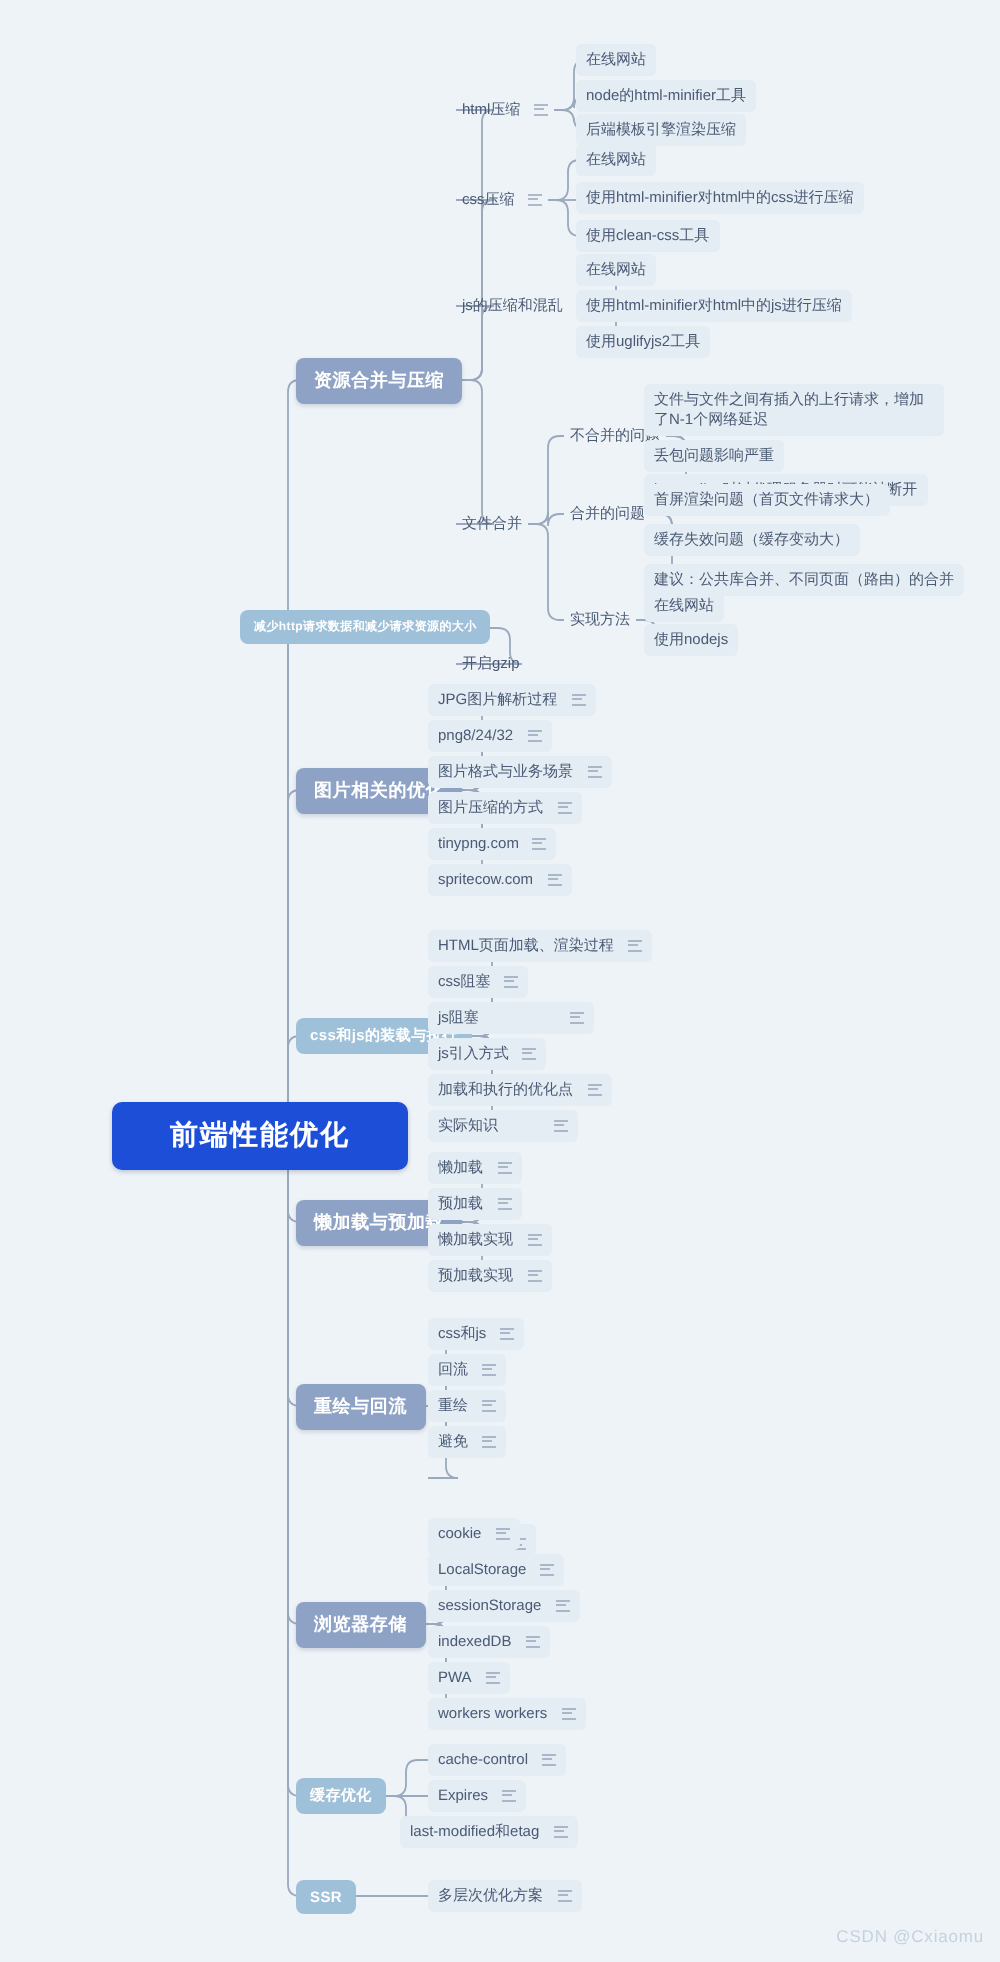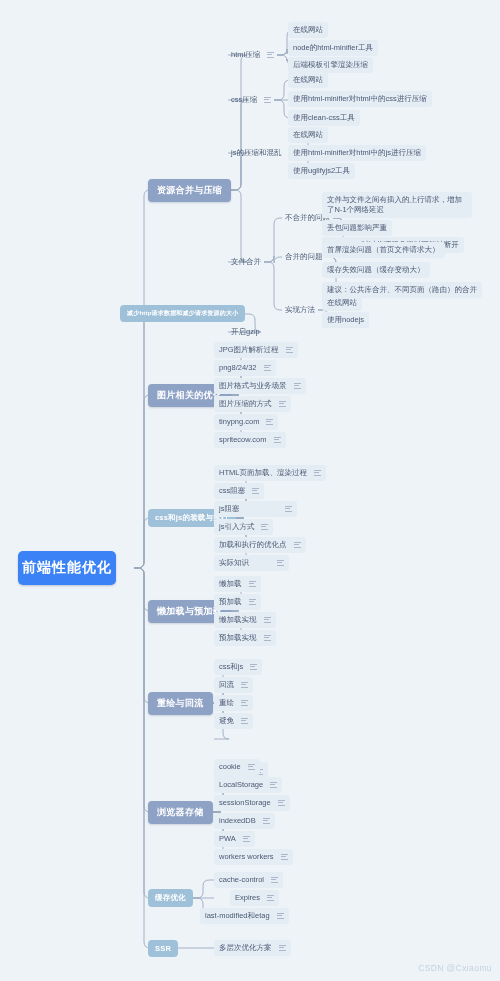--- a/index.html
+++ b/index.html
@@ -16,28 +16,29 @@
   .node{
     position:absolute;
     box-sizing:border-box;
     white-space:nowrap;
     display:flex;
     align-items:center;
     gap:4px;
   }
   
   .n-root{
-    background:#3b82f6;
+    background:#1d4ed8;
     color:#ffffff;
     font-size:14px;
     font-weight:bold;
     letter-spacing:1px;
     border-radius:5px;
-    padding:8px 4px;
+    padding:8px 29px;
     box-shadow:0 1px 2px rgba(40,60,90,.25);
+    margin-left:38px;
   }
   
   .n-l1{
     background:#8ea2c6;
     color:#ffffff;
     font-size:9px;
     font-weight:bold;
     border-radius:4px;
     padding:5px 9px;
     letter-spacing:.3px;
@@ -501,21 +502,21 @@
         <span>缓存优化</span>
       </div>
       <div class="node n-leaf" style="left: 214px; top: 872px;">
         <span>cache-control</span>
         <span class="note-icon">
           <i></i>
           <i></i>
           <i></i>
         </span>
       </div>
-      <div class="node n-leaf" style="left: 214px; top: 890px; margin-left: 16px;">
+      <div class="node n-leaf" style="left: 214px; top: 890px;">
         <span>Expires</span>
         <span class="note-icon">
           <i></i>
           <i></i>
           <i></i>
         </span>
       </div>
       <div class="node n-leaf" style="left: 200px; top: 908px;">
         <span>last-modified和etag</span>
         <span class="note-icon">

